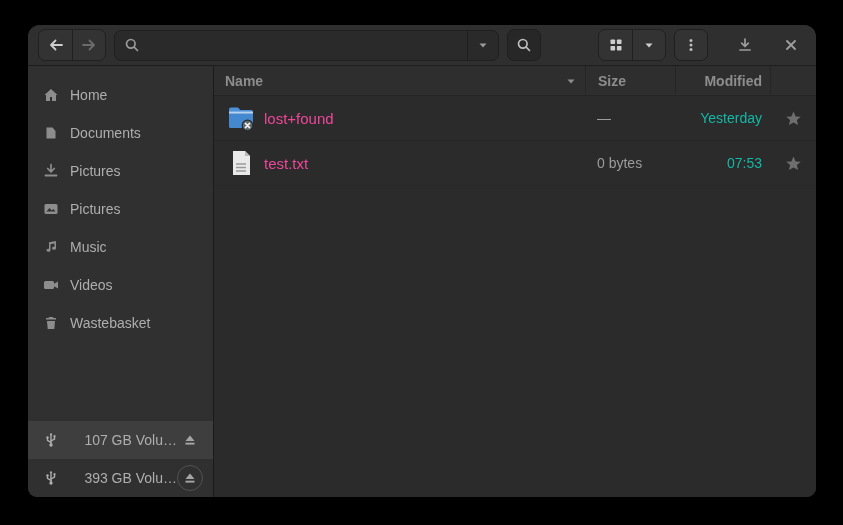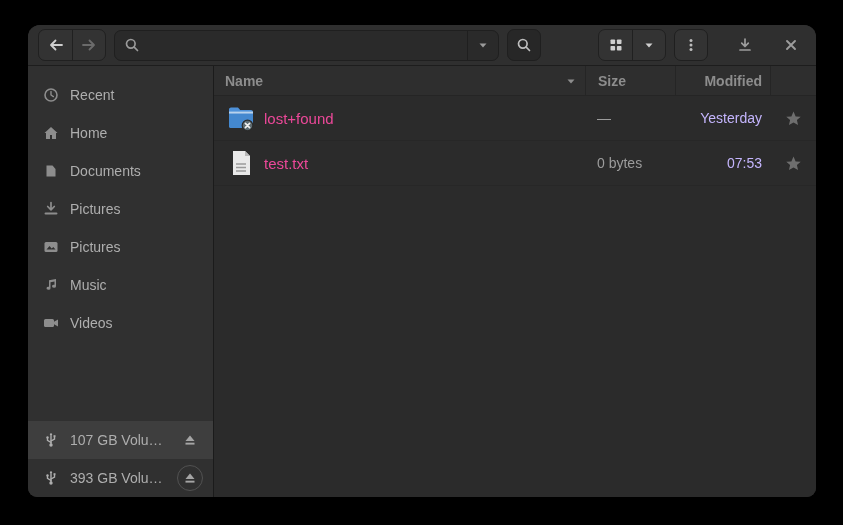--- a/index.html
+++ b/index.html
@@ -31,22 +31,22 @@
   .icon { display:inline-flex; }
 
   
   .body { flex:1; display:flex; min-height:0; }
   .sidebar { width:186px; flex:0 0 186px; background:#303030; border-right:1px solid #1b1b1b;
     display:flex; flex-direction:column; padding-top:10px; position:relative; }
   .side-item { height:38px; display:flex; align-items:center; padding:0 0 0 15px; gap:11px;
     color:#aeaeae; font-size:14px; }
   .side-item .icon { color:#8d8d8d; width:16px; justify-content:center; }
   .side-spacer { flex:1; }
-  .vol-item { height:38px; display:flex; align-items:center; padding:0 10px 0 15px; gap:11px;
-    color:#aeaeae; font-size:14px; }
+  .vol-item { height:38px; display:flex; align-items:center; padding:0 10px 0 15px; gap:0;
+    color:#aeaeae; font-size:14px;text-align:right; }
   .vol-item.selected { background:#3e3e3e; }
   .vol-item .label { flex:1; white-space:nowrap; overflow:hidden; }
   .eject-btn { width:26px; height:26px; border-radius:50%; display:flex; align-items:center;
     justify-content:center; color:#a5a5a5; background:transparent; border:none; }
   .eject-btn.ring { border:1px solid #525252; }
 
   
   .content { flex:1; background:#2b2b2b; display:flex; flex-direction:column; min-width:0; }
   .cols { height:30px; flex:0 0 30px; display:flex; align-items:center; background:#2e2e2e;
     border-bottom:1px solid #252525; color:#8d8d8d; font-size:14px; font-weight:bold; }
@@ -55,21 +55,21 @@
   .col-size { flex:0 0 90px; padding-left:12px; height:100%; display:flex; align-items:center;
     border-left:1px solid #252525; }
   .col-mod { flex:0 0 95px; height:100%; display:flex; align-items:center; justify-content:flex-end;
     padding-right:8px; border-left:1px solid #252525; }
   .col-star { flex:1; height:100%; border-left:1px solid #252525; }
   .rows { flex:1; overflow:hidden; }
   .file-row { height:45px; display:flex; align-items:center; border-bottom:1px solid #272727; }
   .cell-name { flex:0 0 371px; display:flex; align-items:center; gap:7px; padding-left:11px;
     color:#ec4899; font-size:15px; min-width:0; }
   .cell-size { flex:0 0 90px; padding-left:12px; color:#9c9c9c; font-size:14px; }
-  .cell-mod { flex:0 0 95px; text-align:right; padding-right:8px; color:#c4b5fd; font-size:14px; }
+  .cell-mod { flex:0 0 95px; text-align:right; padding-right:8px; color:#14b8a6; font-size:14px; }
   .cell-star { flex:1; display:flex; justify-content:center; }
   .star-toggle { background:none; border:none; color:#6e6e6e; display:flex; }
   .fileicon { width:32px; height:32px; position:relative; flex:0 0 32px; }
 </style>
 </head>
 <body>
 
 <div id="window">
 
   <div class="headerbar">
@@ -168,29 +168,20 @@
             <path d="M3 3l8 8M11 3l-8 8" stroke="currentColor" stroke-width="1.9" stroke-linecap="round"></path>
           </svg>
       </span>
     </button>
   </div>
 
   <div class="body">
 
     <div class="sidebar">
 
-      <div class="side-item">
-        <span class="icon">
-          <svg width="16" height="16" viewBox="0 0 16 16">
-              <circle cx="8" cy="8" r="6" fill="none" stroke="currentColor" stroke-width="1.6"></circle>
-              <path d="M8 4.5V8l2.4 1.6" fill="none" stroke="currentColor" stroke-width="1.4" stroke-linecap="round"></path>
-            </svg>
-        </span>
-        <span>Recent</span>
-      </div>
 
 
       <div class="side-item">
         <span class="icon">
           <svg width="16" height="16" viewBox="0 0 16 16">
               <path d="M8 2 1.5 8H3v6h4v-4h2v4h4V8h1.5z" fill="currentColor"></path>
             </svg>
         </span>
         <span>Home</span>
       </div>
@@ -236,20 +227,29 @@
       <div class="side-item">
         <span class="icon">
           <svg width="16" height="16" viewBox="0 0 16 16">
               <rect x="1" y="4" width="10" height="8" rx="1.5" fill="currentColor"></rect>
               <path d="M11 6.8 15 4.5v7L11 9.2z" fill="currentColor"></path>
             </svg>
         </span>
         <span>Videos</span>
       </div>
 
+      <div class="side-item">
+        <span class="icon">
+          <svg width="16" height="16" viewBox="0 0 16 16">
+              <path d="M6 2h4l.4 1H13v1.6H3V3h2.6z" fill="currentColor"></path>
+              <path d="M4 6h8l-.7 8H4.7z" fill="currentColor"></path>
+            </svg>
+        </span>
+        <span>Wastebasket</span>
+      </div>
 
       <div class="side-spacer"></div>
 
       <div class="vol-item selected">
         <span class="icon">
           <svg width="16" height="16" viewBox="0 0 16 16">
               <g stroke="currentColor" stroke-width="1.4" fill="none" stroke-linecap="round">
                 <path d="M8 2.2v10"></path>
                 <path d="M8 10.5 4.5 8.3V6.5"></path>
                 <path d="M8 9 11.5 7V5.2"></path>

